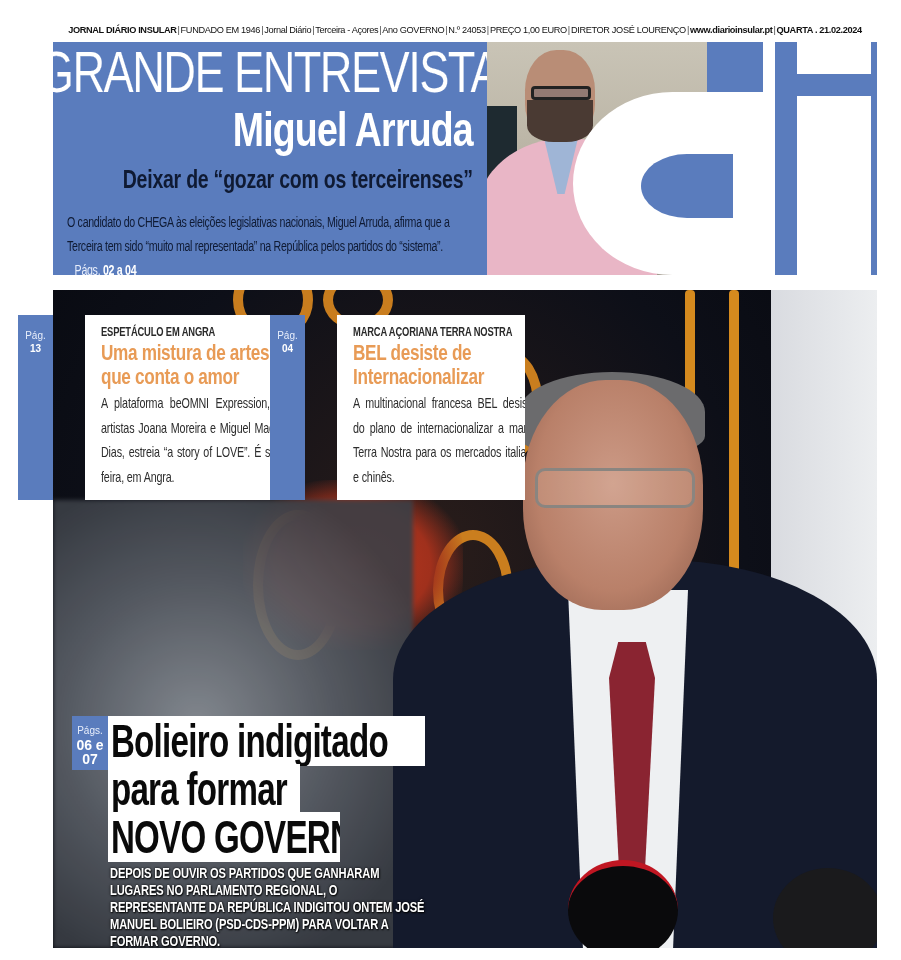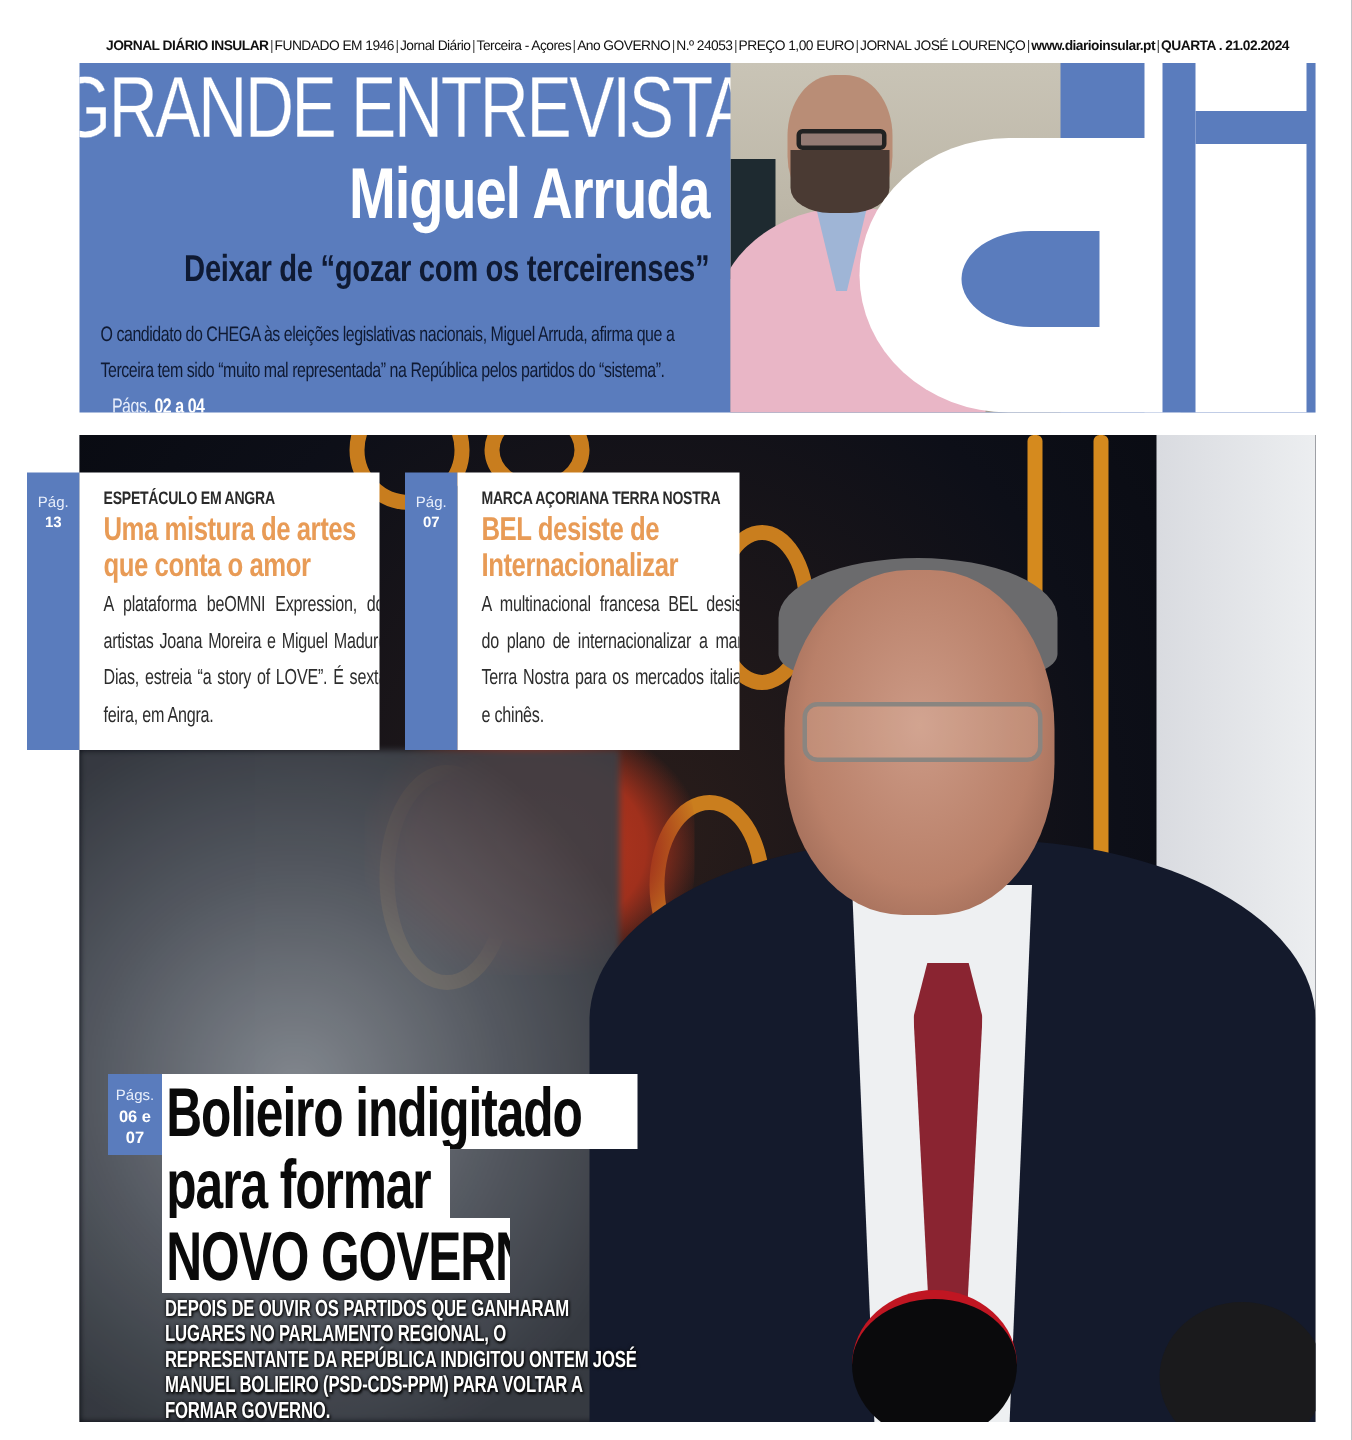--- a/index.html
+++ b/index.html
@@ -141,21 +141,21 @@
   .hero .mic1 { position: absolute; left: 515px; top: 570px; width: 110px; height: 100px; background: #0a0a0c; border-radius: 50%; border-top: 6px solid #c01622; }
   .hero .mic2 { position: absolute; left: 720px; top: 578px; width: 110px; height: 100px; background: #1a1a1c; border-radius: 50%; }
 
   
   .teaser { position: absolute; top: 315px; height: 185px; display: flex; }
   .teaser .tab {
     width: 35px; height: 100%; background: #5a7cbd; color: #e8eefb;
     font-size: 10px; text-align: center; padding-top: 14px; line-height: 13px;
   }
   .teaser .tab b { color: #fff; display: block; }
-  .teaser .box { background: #fff; padding: 10px 0 0 16px; position: relative; overflow: hidden; }
+  .teaser .box { background: #fff; padding: 10px 0 0 16px; position: relative; overflow: hidden; margin-left: 32px; }
   .teaser .kick {
     font-size: 12px; font-weight: 700; color: #2a2a2a; white-space: nowrap; letter-spacing: -0.2px;
     transform: scaleX(0.78); transform-origin: left top; line-height: 15px;
   }
   .teaser .head {
     font-size: 22px; font-weight: 700; color: #e89b56; white-space: nowrap; letter-spacing: -0.4px;
     transform: scaleX(0.78); transform-origin: left top; line-height: 23px; margin-top: 1px;
   }
   .teaser .body {
     font-size: 14.5px; color: #2d2d2d; line-height: 24.5px; letter-spacing: -0.2px;
@@ -168,21 +168,21 @@
   .t1 .body { width: 260px; }
   .t2 { left: 270px; }
   .t2 .box { width: 188px; }
   .t2 .body { width: 250px; }
 
   
   .main-pags {
     position: absolute; left: 72px; top: 716px; width: 36px; height: 54px;
     background: #5a7cbd; color: #e8eefb; font-size: 10px; text-align: center; padding-top: 8px; line-height: 14px;
   }
-  .main-pags b { color: #fff; display: block; font-size: 11px; }
+  .main-pags b { color: #fff; display: block; font-size: 14px; }
   .hl-line {
     position: absolute; left: 108px; background: #fff; height: 50px; overflow: hidden;
   }
   .hl-line span {
     display: block; font-size: 46px; font-weight: 700; color: #0a0a0a; white-space: nowrap; letter-spacing: -1px;
     transform: scaleX(0.72); transform-origin: left top; line-height: 50px; padding-left: 4px;
   }
   .hl1 { top: 716px; width: 317px; }
   .hl2 { top: 764px; width: 192px; }
   .hl3 { top: 812px; width: 232px; }
@@ -205,21 +205,21 @@
   <span>Jornal Diário</span>
   <span class="sep">|</span>
   <span>Terceira - Açores</span>
   <span class="sep">|</span>
   <span>Ano GOVERNO</span>
   <span class="sep">|</span>
   <span>N.º 24053</span>
   <span class="sep">|</span>
   <span>PREÇO 1,00 EURO</span>
   <span class="sep">|</span>
-  <span>JORNAL JOSÉ LOURENÇO</span>
+  <span>DIRETOR JOSÉ LOURENÇO</span>
   <span class="sep">|</span>
   <span class="b">www.diarioinsular.pt</span>
   <span class="sep">|</span>
   <span class="b">QUARTA . 21.02.2024</span>
 </div>
 
 <div class="banner">
   <div class="banner-text">
     <div class="kicker-big">GRANDE ENTREVISTA</div>
     <div class="name-big">Miguel Arruda</div>
@@ -280,21 +280,21 @@
     <div class="kick">ESPETÁCULO EM ANGRA</div>
     <div class="head">Uma mistura de artes</div>
     <div class="head">que conta o amor</div>
     <div class="body">A plataforma beOMNI Expression, dos artistas Joana Moreira e Miguel Maduro-Dias, estreia “a story of LOVE”. É sexta-feira, em Angra.</div>
   </div>
 </div>
 
 <div class="teaser t2">
   <div class="tab">
     <span>Pág.</span>
-    <b>07</b>
+    <b>04</b>
   </div>
   <div class="box">
     <div class="kick">MARCA AÇORIANA TERRA NOSTRA</div>
     <div class="head">BEL desiste de</div>
     <div class="head">Internacionalizar</div>
     <div class="body">A multinacional francesa BEL desistiu do plano de internacionalizar a marca Terra Nostra para os mercados italiano e chinês.</div>
   </div>
 </div>
 
 <div class="main-pags">

